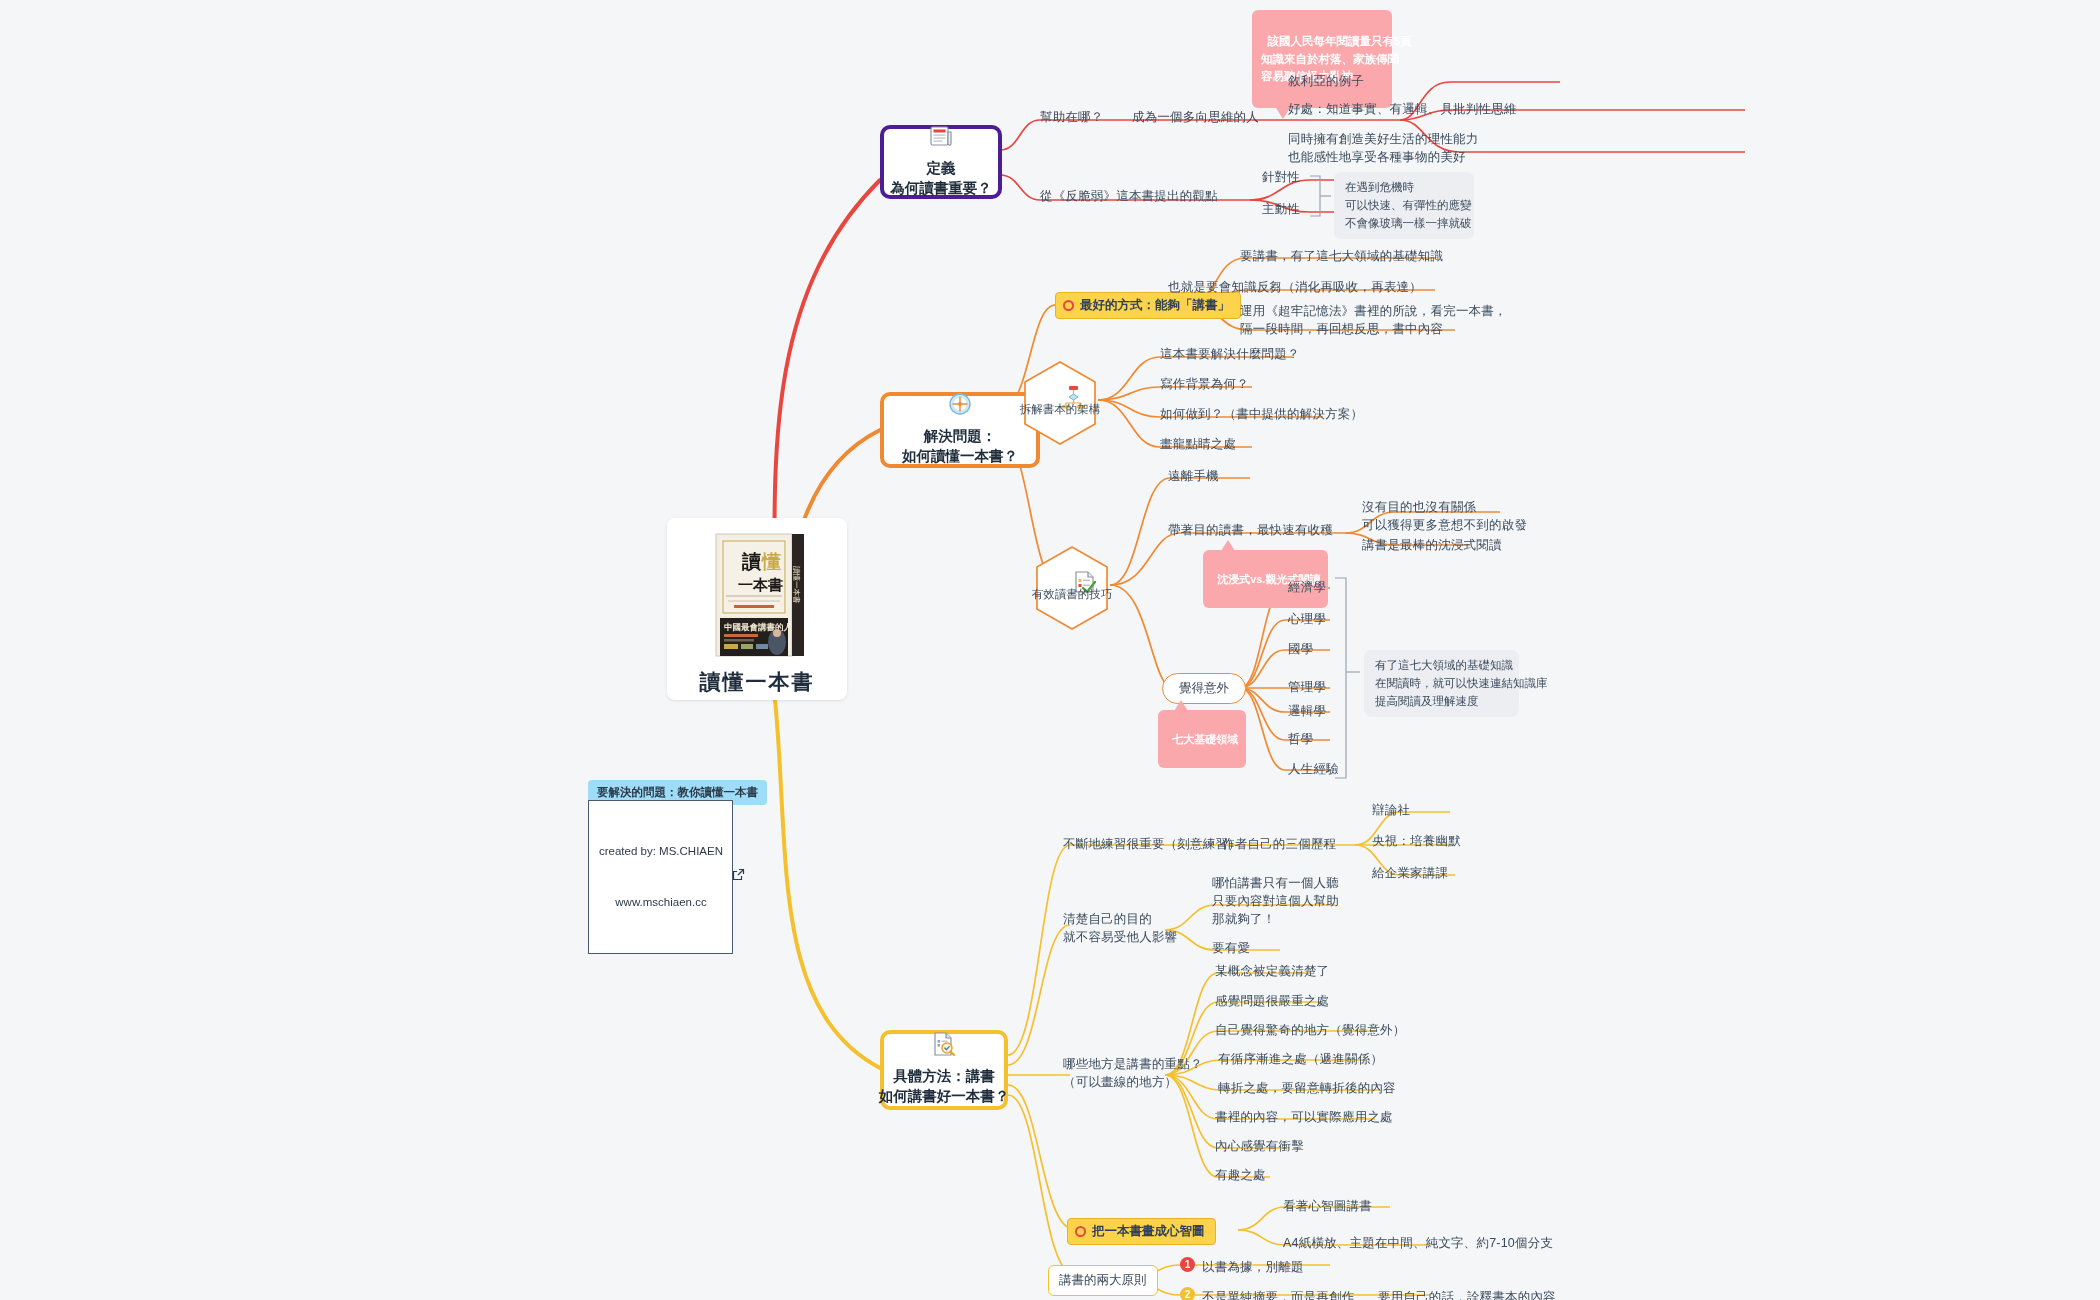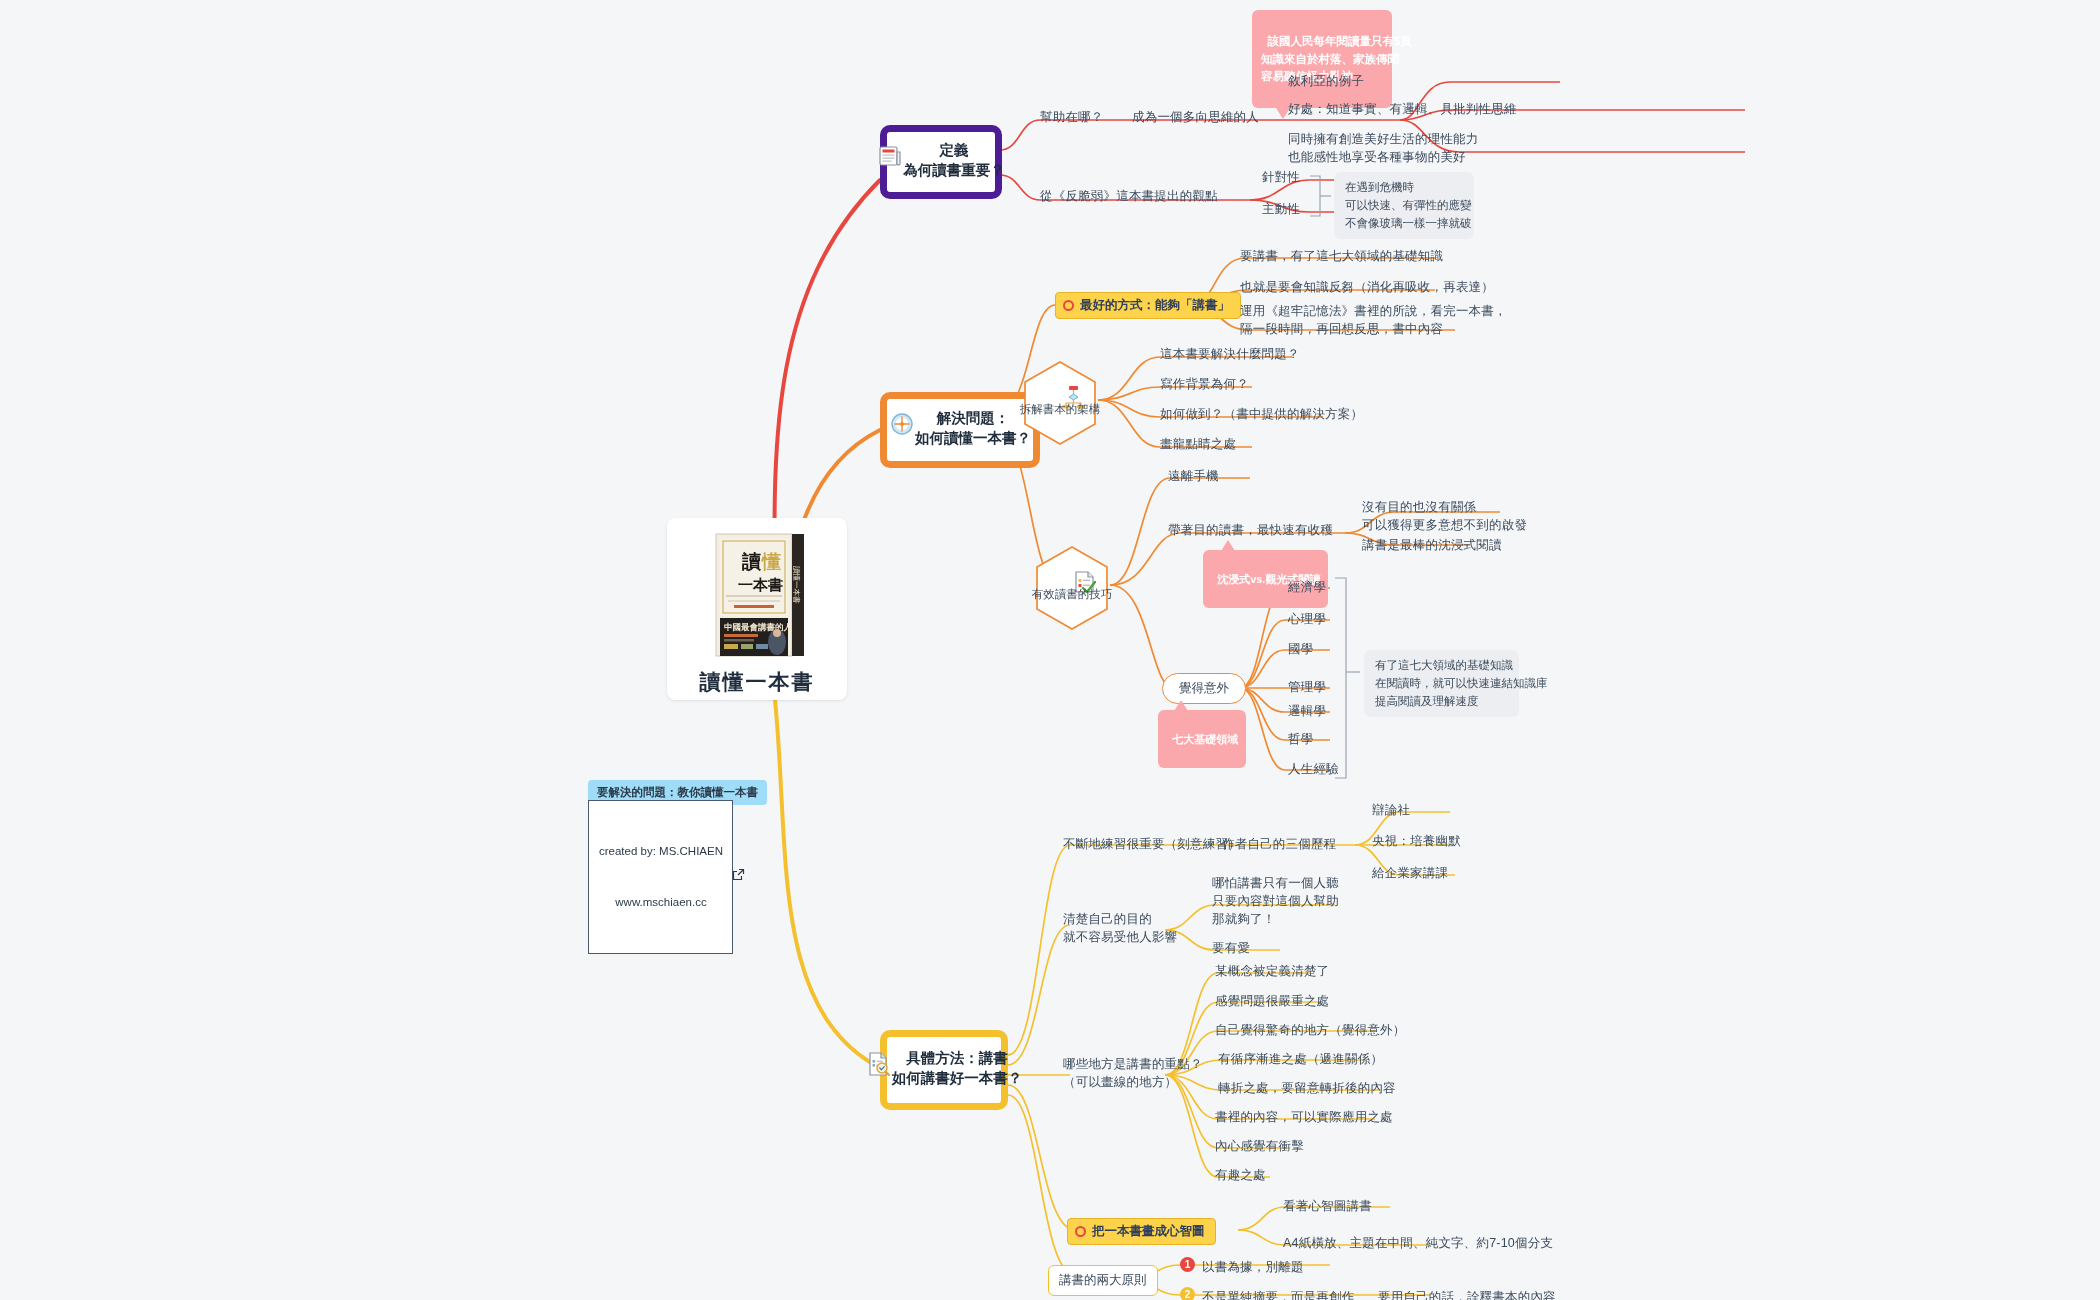--- a/index.html
+++ b/index.html
@@ -21,24 +21,24 @@
     font-size:12.5px;
     color:#3a4a5c;
     letter-spacing:.2px;
     line-height:1.45;
     white-space:pre;
   }
 
   
   .mainbox{
     position:absolute;
-    border:7px solid #4c1d95;
+    border:4px solid #4c1d95;
     border-radius:10px;
     background:#ffffff;
-    display:flex;flex-direction:row;
+    display:flex;flex-direction:column;
     align-items:center;justify-content:center;
     padding:10px 18px 12px;
     box-sizing:border-box;
   }
   .mainbox .mb-label{
     font-size:14.5px;font-weight:bold;color:#1f2d3d;
     text-align:center;line-height:1.35;white-space:pre;
   }
   .mainbox .mb-icon{margin-bottom:6px;}
   .mainbox.orange{border-color:#f08a32;}
@@ -333,21 +333,21 @@
   </span>
   <div class="mb-label">解決問題：
 如何讀懂一本書？</div>
 </div>
 
 <div class="hl" style="left:1055px;top:292px;">
   <span class="ring"></span>
   <span>最好的方式：能夠「講書」</span>
 </div>
 <div class="leaf" style="left:1240px;top:247px;">要講書，有了這七大領域的基礎知識</div>
-<div class="leaf" style="left:1240px;top:278px;">也就是要會知識反芻（消化再吸收，再表達）</div>
+<div class="leaf" style="left:1168px;top:278px;">也就是要會知識反芻（消化再吸收，再表達）</div>
 <div class="leaf" style="left:1240px;top:302px;">運用《超牢記憶法》書裡的所說，看完一本書，
 隔一段時間，再回想反思，書中內容</div>
 
 <div class="hex" style="left:1022px;top:360px;">
   <svg width="76" height="86" viewBox="0 0 76 86">
     <polygon points="38,2 73,22 73,64 38,84 3,64 3,22" fill="#fff" stroke="#f08a32" stroke-width="1.7"></polygon>
   </svg>
   <span class="hx-icon">
     <svg width="26" height="26" viewBox="0 0 26 26">
       <rect x="9" y="2" width="9" height="4" rx="1" fill="#e8473f"></rect>

